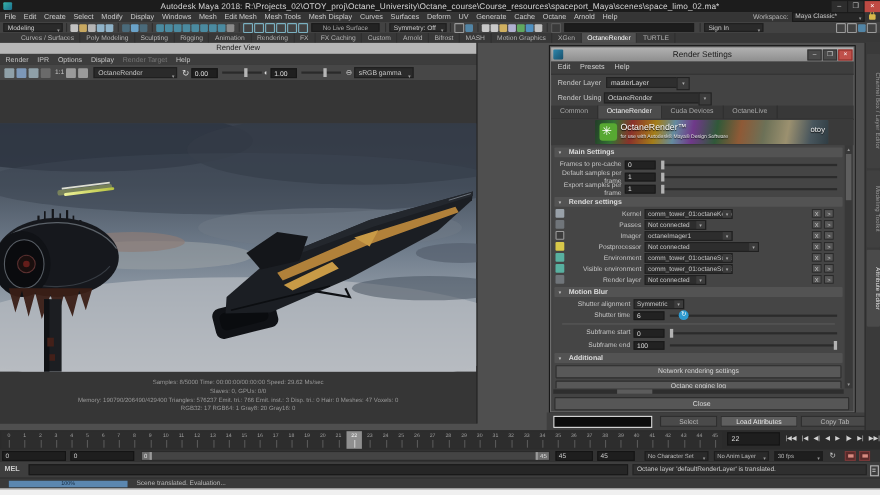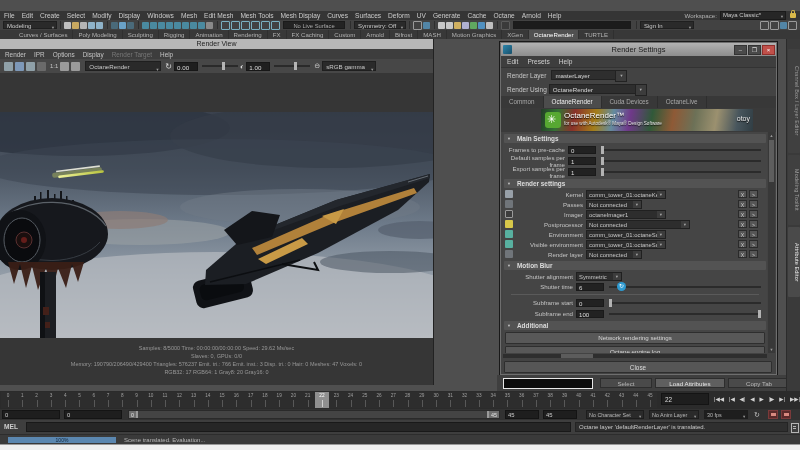--- a/index.html
+++ b/index.html
@@ -155,20 +155,29 @@
   .pg-fill{position:absolute;left:0;top:0;bottom:0;width:100%;background:#5b87b0;}
   .pg-text{position:absolute;left:0;right:0;text-align:center;font-size:5px;color:#10253a;line-height:6px;}
   .st-msg{position:absolute;left:124px;top:1px;font-size:6px;color:#b8b8b8;line-height:8px;}
   .bottom-strip{left:0;top:444px;width:800px;height:6px;background:#f0f0f0;border-top:1px solid #9a9a9a;}
 </style>
 </head>
 <body>
 
 <div id="app">
 
+  <div class="abs titlebar">
+    <div class="maya-ico"></div>
+    <div class="tb-title">Autodesk Maya 2018: R:\Projects_02\OTOY_proj\Octane_University\Octane_course\Course_resources\spaceport_Maya\scenes\space_limo_02.ma*</div>
+    <div class="wbtns">
+      <div class="wbtn">–</div>
+      <div class="wbtn">❐</div>
+      <div class="wbtn close">×</div>
+    </div>
+  </div>
 
   <div class="abs menubar">
 
   <span class="mi">File</span>
       <span class="mi">Edit</span>
       <span class="mi">Create</span>
       <span class="mi">Select</span>
       <span class="mi">Modify</span>
       <span class="mi">Display</span>
       <span class="mi">Windows</span>

